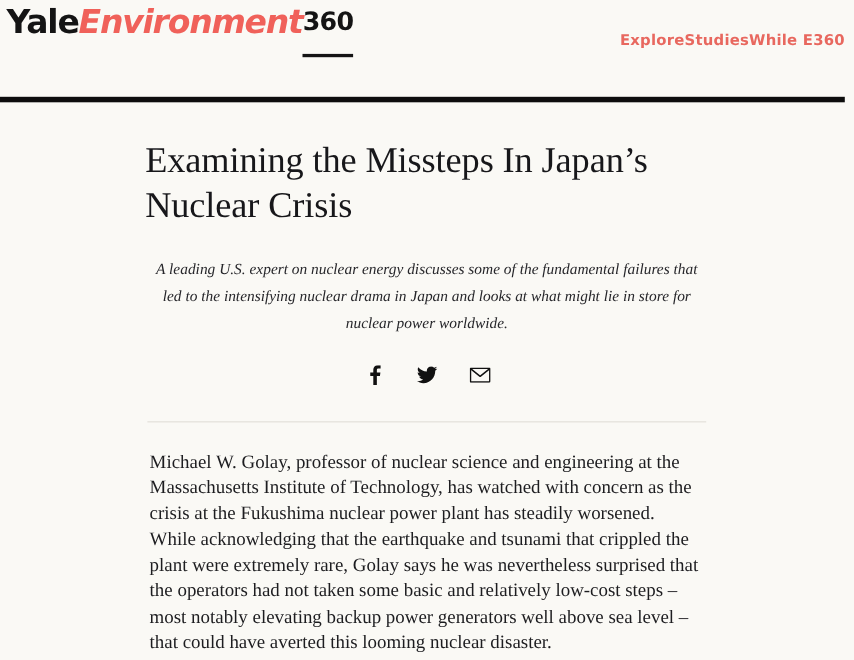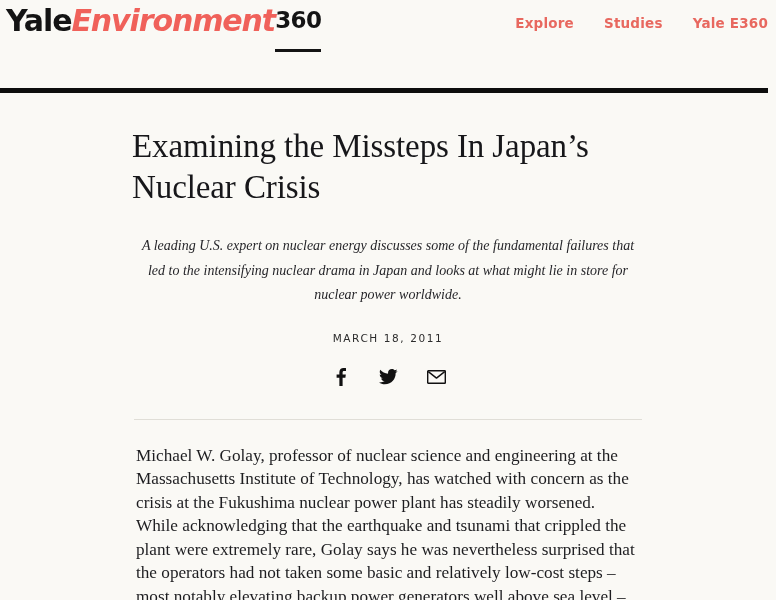--- a/index.html
+++ b/index.html
@@ -53,23 +53,22 @@
     font-style: italic;
     font-size: 11.5px;
     color: #8b8b86;
     margin: 5px 0 0 1px;
     letter-spacing: 0.15px;
     white-space: nowrap;
   }
   .main-nav {
     position: absolute;
     right: 8px;
-    top: 15px;
+    top: 29px;
     display: flex;
-    gap: 30px;
     align-items: flex-end;
   }
   .nav-link {
     font-family: "DejaVu Sans", sans-serif;
     font-weight: 700;
     font-size: 13.5px;
     color: #e8685f;
     text-decoration: none;
     letter-spacing: 0.2px;
     white-space: nowrap;
@@ -162,34 +161,33 @@
 
 <header class="site-header">
 
   <div class="brand">
     <div class="logo"><span class="word-yale">Yale</span><span class="word-environment">Environment</span><span class="word-360">360</span></div>
   </div>
 
   <nav class="main-nav">
     <a class="nav-link" href="#">Explore</a>
     <a class="nav-link" href="#">Studies</a>
-    <a class="nav-link" href="#">Yale E360</a>
+    <a class="nav-link" href="#">While E360</a>
   </nav>
 
   <div class="header-rule"></div>
 </header>
 
 <main class="article">
   <div class="article-inner">
 
     <h1 class="article-title">Examining the Missteps In Japan’s Nuclear Crisis</h1>
 
     <p class="article-subtitle">A leading U.S. expert on nuclear energy discusses some of the fundamental failures that led to the intensifying nuclear drama in Japan and looks at what might lie in store for nuclear power worldwide.</p>
 
-    <div class="article-date">MARCH 18, 2011</div>
 
     <div class="share-row">
 
       <button class="share-btn">
         <span>
           <svg width="14" height="18" viewBox="0 0 14 18" aria-hidden="true">
             <path fill="#111111" d="M9.6 18V9.8h2.8l0.42-3.2H9.6V4.55c0-0.93 0.26-1.56 1.6-1.56H13V0.13C12.7 0.09 11.68 0 10.5 0 8.04 0 6.36 1.49 6.36 4.23V6.6H3.6v3.2h2.76V18H9.6z"></path>
           </svg>
         </span>
       </button>

